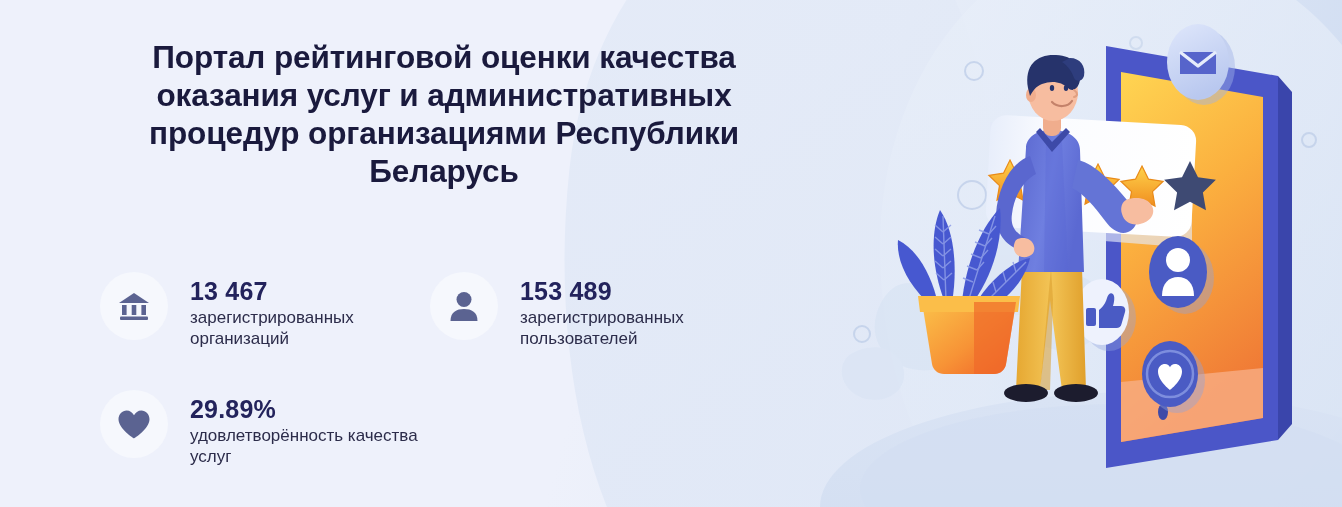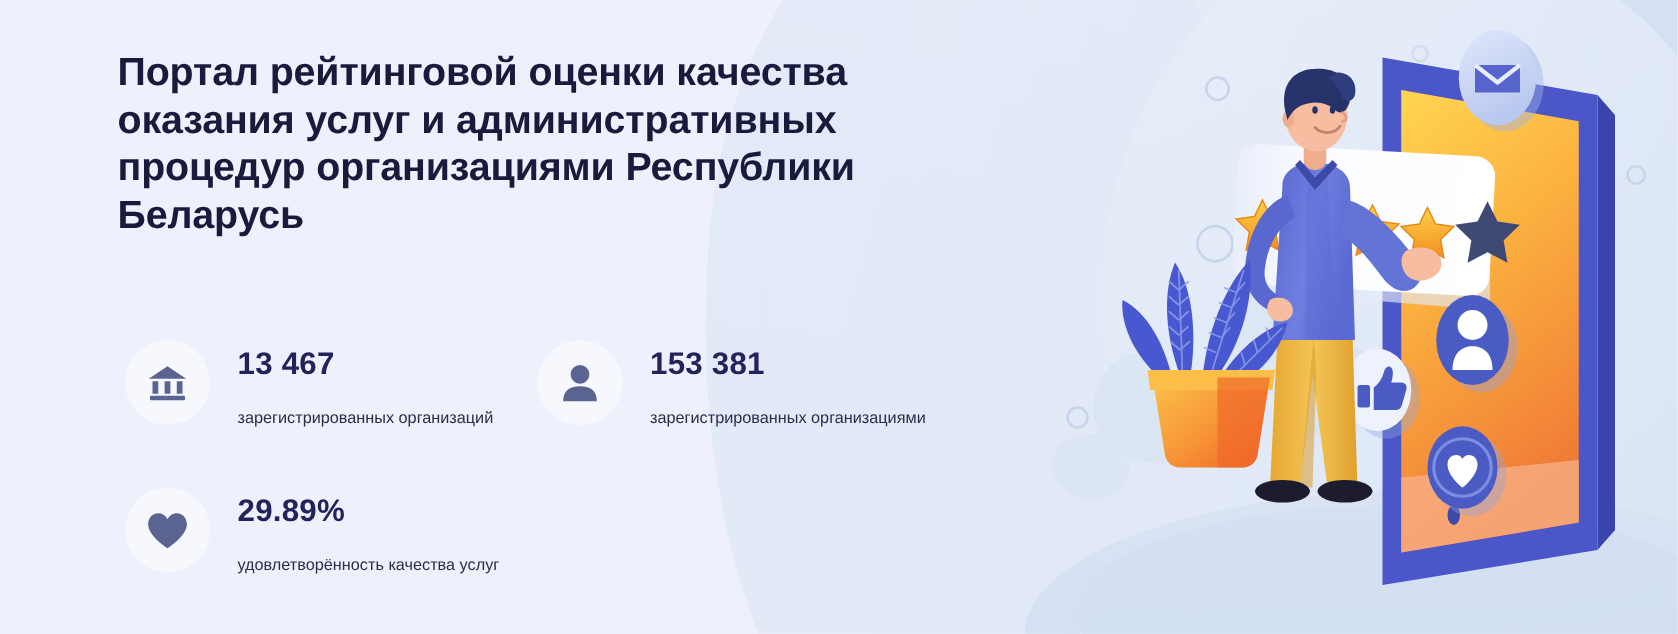--- a/index.html
+++ b/index.html
@@ -62,20 +62,21 @@
     width:720px;
     z-index:6;
   }
   .title {
     font-size:31.5px;
     line-height:38px;
     font-weight:bold;
     color:#1a1a3d;
     letter-spacing:-0.1px;
     max-width:700px;
+    text-align:center;
   }
 
   .stats {
     position:absolute;
     left:100px; top:272px;
     width:720px;
     display:grid;
     grid-template-columns:330px 330px;
     grid-template-rows:118px auto;
     z-index:6;
@@ -91,24 +92,24 @@
   .stat-icon svg { display:block; }
   .stat-text { padding-top:4px; }
   .stat-value {
     font-size:25px;
     font-weight:bold;
     color:#23235c;
     line-height:30px;
     letter-spacing:.2px;
   }
   .stat-label {
-    font-size:13px;
+    font-size:17px;
     line-height:21px;
     color:#2c2c4a;
-    margin-top:17px;
+    margin-top:1px;
     max-width:230px;
   }
 
   
   .illus {
     position:absolute;
     left:840px; top:0;
     width:502px; height:507px;
     z-index:5;
   }
@@ -154,22 +155,22 @@
     </div>
 
     <div class="stat">
       <div class="stat-icon">
         <svg width="30" height="32" viewBox="0 0 30 32" aria-hidden="true">
           <circle cx="15" cy="9.5" r="7.5" fill="#5b6391"></circle>
           <path d="M1.5 31 C1.5 22 7.5 19 15 19 C22.5 19 28.5 22 28.5 31 Z" fill="#5b6391"></path>
         </svg>
       </div>
       <div class="stat-text">
-        <div class="stat-value">153 381</div>
-        <div class="stat-label">зарегистрированных организациями</div>
+        <div class="stat-value">153 489</div>
+        <div class="stat-label">зарегистрированных пользователей</div>
       </div>
     </div>
 
 
     <div class="stat">
       <div class="stat-icon">
         <svg width="34" height="31" viewBox="0 0 34 31" aria-hidden="true">
           <path d="M17 29.5 C17 29.5 1.5 19.8 1.5 10.3 C1.5 5 5.3 1.5 9.6 1.5 C13 1.5 15.6 3.6 17 6.3 C18.4 3.6 21 1.5 24.4 1.5 C28.7 1.5 32.5 5 32.5 10.3 C32.5 19.8 17 29.5 17 29.5 Z" fill="#5b6391"></path>
         </svg>
       </div>

